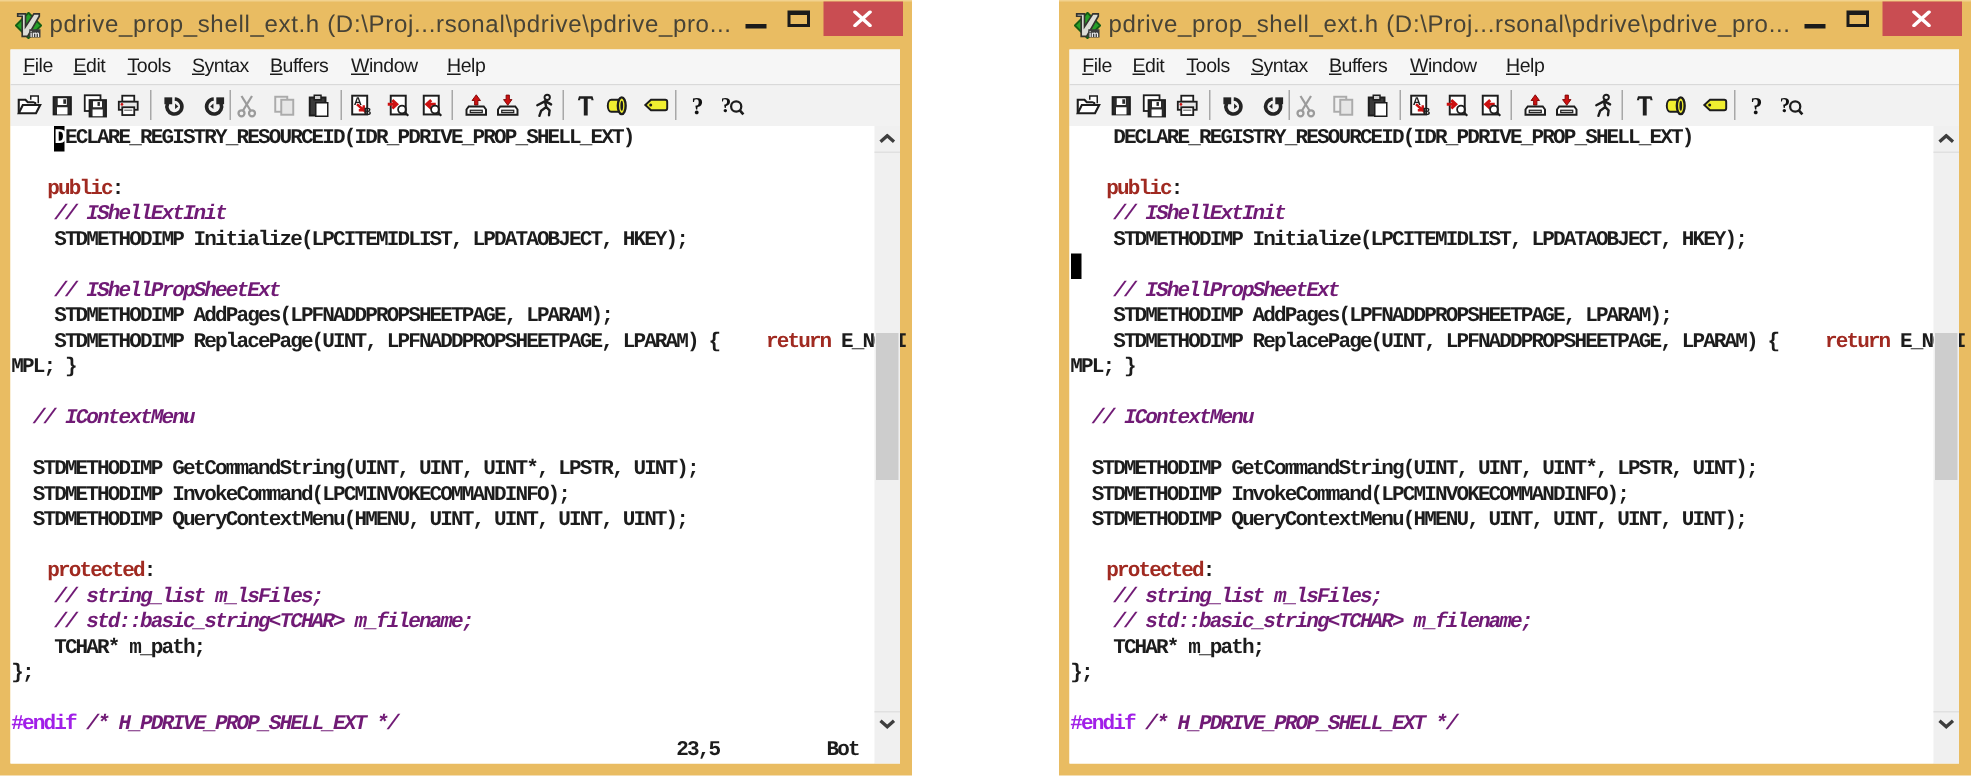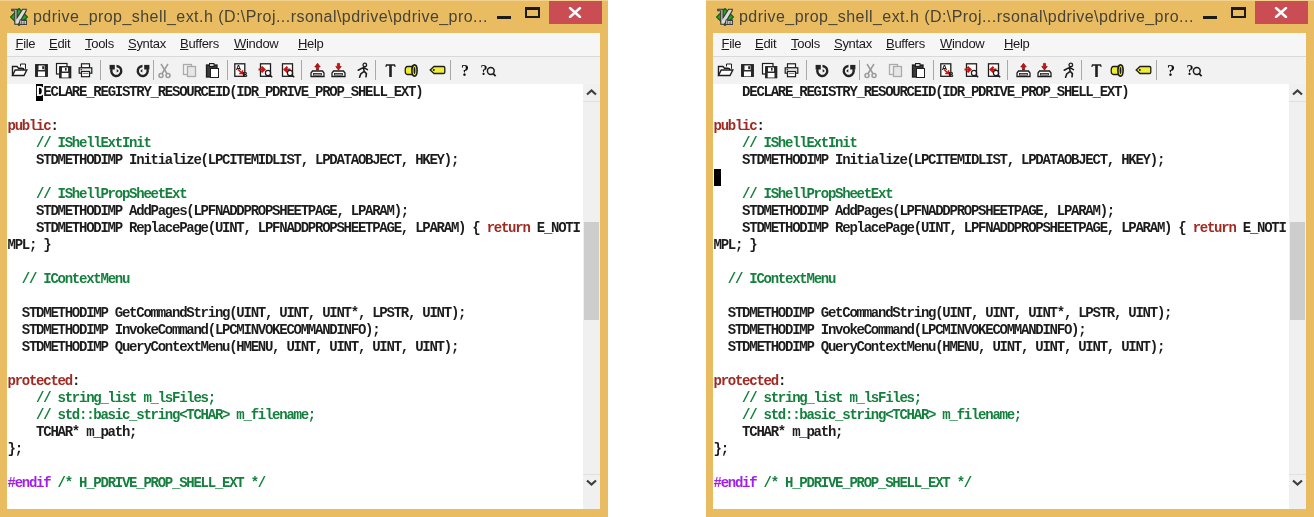--- a/index.html
+++ b/index.html
@@ -16,22 +16,22 @@
 .title{position:absolute;left:33px;top:8px;font-size:16px;color:#474336;letter-spacing:0.45px;white-space:nowrap;}
 .mindash{position:absolute;top:16px;width:14px;height:3px;background:#1b1b1b;}
 .maxrect{position:absolute;top:7px;width:11px;height:6px;background:#e9bc62;border:2px solid #1b1b1b;border-top:3px solid #1b1b1b;}
 .closebtn{position:absolute;top:1px;width:53px;height:23px;background:#c94d52;}
 .closebtn svg{position:absolute;left:19px;top:6px;}
 .textarea{position:absolute;left:7px;top:84px;width:576px;height:425px;background:#fff;}
 pre.code{position:absolute;left:0.5px;top:0;margin:0;font-family:"Liberation Mono",monospace;
   font-weight:bold;font-size:14px;line-height:17px;letter-spacing:-1.25px;color:#1c1c1c;white-space:pre;}
 pre.ruler{position:absolute;left:0.5px;top:408px;margin:0;font-family:"Liberation Mono",monospace;
   font-weight:bold;font-size:14px;line-height:17px;letter-spacing:-1.25px;color:#1c1c1c;white-space:pre;}
-.cm{color:#15803d;}
-.st{color:#a02a21;}
+.cm{color:#701a75;font-style:italic;}
+.st{color:#a02a21;margin-left:24px;}
 .pp{color:#a11fe8;}
 .cur{color:#fff;}
 .curblk{position:absolute;width:7.4px;height:17px;background:#000;}
 .sbar{position:absolute;top:84px;width:17px;height:425px;background:#f0f0f0;}
 .sthumb{position:absolute;left:1px;top:138px;width:15px;height:98px;background:#cdcdcd;}
 .sarrow{position:absolute;left:3px;}
 </style></head>
 <body>
 
 <div class="win" style="left:0px;">
@@ -231,20 +231,21 @@
   STDMETHODIMP InvokeCommand(LPCMINVOKECOMMANDINFO);
   STDMETHODIMP QueryContextMenu(HMENU, UINT, UINT, UINT, UINT);
 
 <span class="st">protected</span>:
     <span class="cm">// string_list m_lsFiles;</span>
     <span class="cm">// std::basic_string&lt;TCHAR&gt; m_filename;</span>
     TCHAR* m_path;
 };
 
 <span class="pp">#endif</span> <span class="cm">/* H_PDRIVE_PROP_SHELL_EXT */</span></pre>
+      <pre class="ruler">                                                              23,5          Bot</pre>
     </div>
   <div class="sbar" style="left:583px;">
     <div class="sthumb"></div>
     <div class="sarrow" style="top:5px;">
         <svg width="11" height="7" viewBox="0 0 11 7">
           <path d="M1 5.5 L5.5 1.5 L10 5.5" fill="none" stroke="#3e3e3e" stroke-width="2.2"></path>
         </svg>
       </div>
     <div class="sarrow" style="top:395px;">
         <svg width="11" height="7" viewBox="0 0 11 7">

